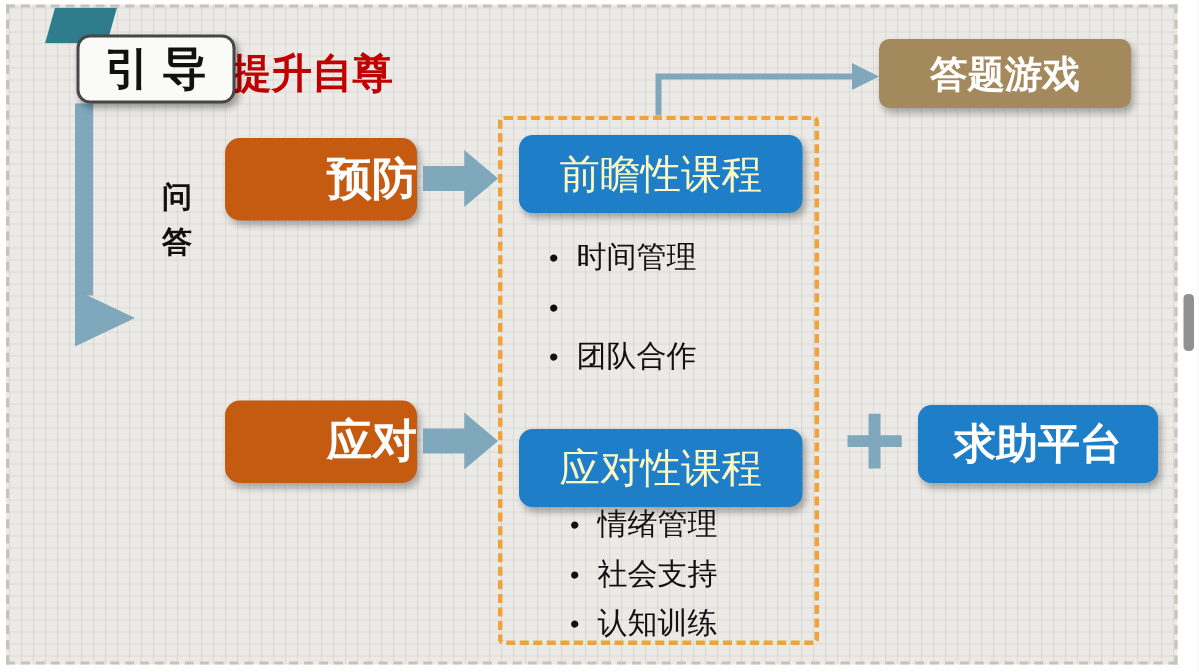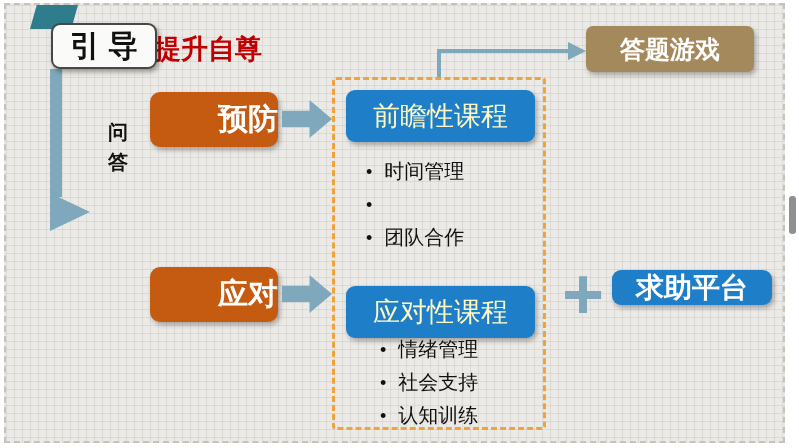--- a/index.html
+++ b/index.html
@@ -72,21 +72,21 @@
   .bullets-2 { left:374px; top:328px; }
   .bullet-row { display:flex; align-items:center; height:33px; }
   .bullet-row .dot { font-size:18px; color:#111; margin-right:12px; line-height:1; }
   .bullet-row .txt { font-size:20px; font-weight:normal; color:#111; }
   .plus {
     position:absolute; left:548px; top:256px; width:58px; height:66px;
     display:flex; align-items:center; justify-content:center;
     font-size:72px; font-weight:bold; color:#7FA8BC; line-height:1;
   }
   .help-box {
-    position:absolute; left:606px; top:265px; width:160px; height:35px;
+    position:absolute; left:606px; top:265px; width:160px; height:52px;
     background:#1E7EC8; border-radius:9px;
     box-shadow:2px 3px 5px rgba(0,0,0,.3);
     display:flex; align-items:center; justify-content:center;
     color:#fff; font-size:28px; font-weight:bold;
   }
   .quiz-box {
     position:absolute; left:580px; top:21px; width:168px; height:46px;
     background:#A4895C; border-radius:7px;
     box-shadow:2px 3px 5px rgba(0,0,0,.3);
     display:flex; align-items:center; justify-content:center;

